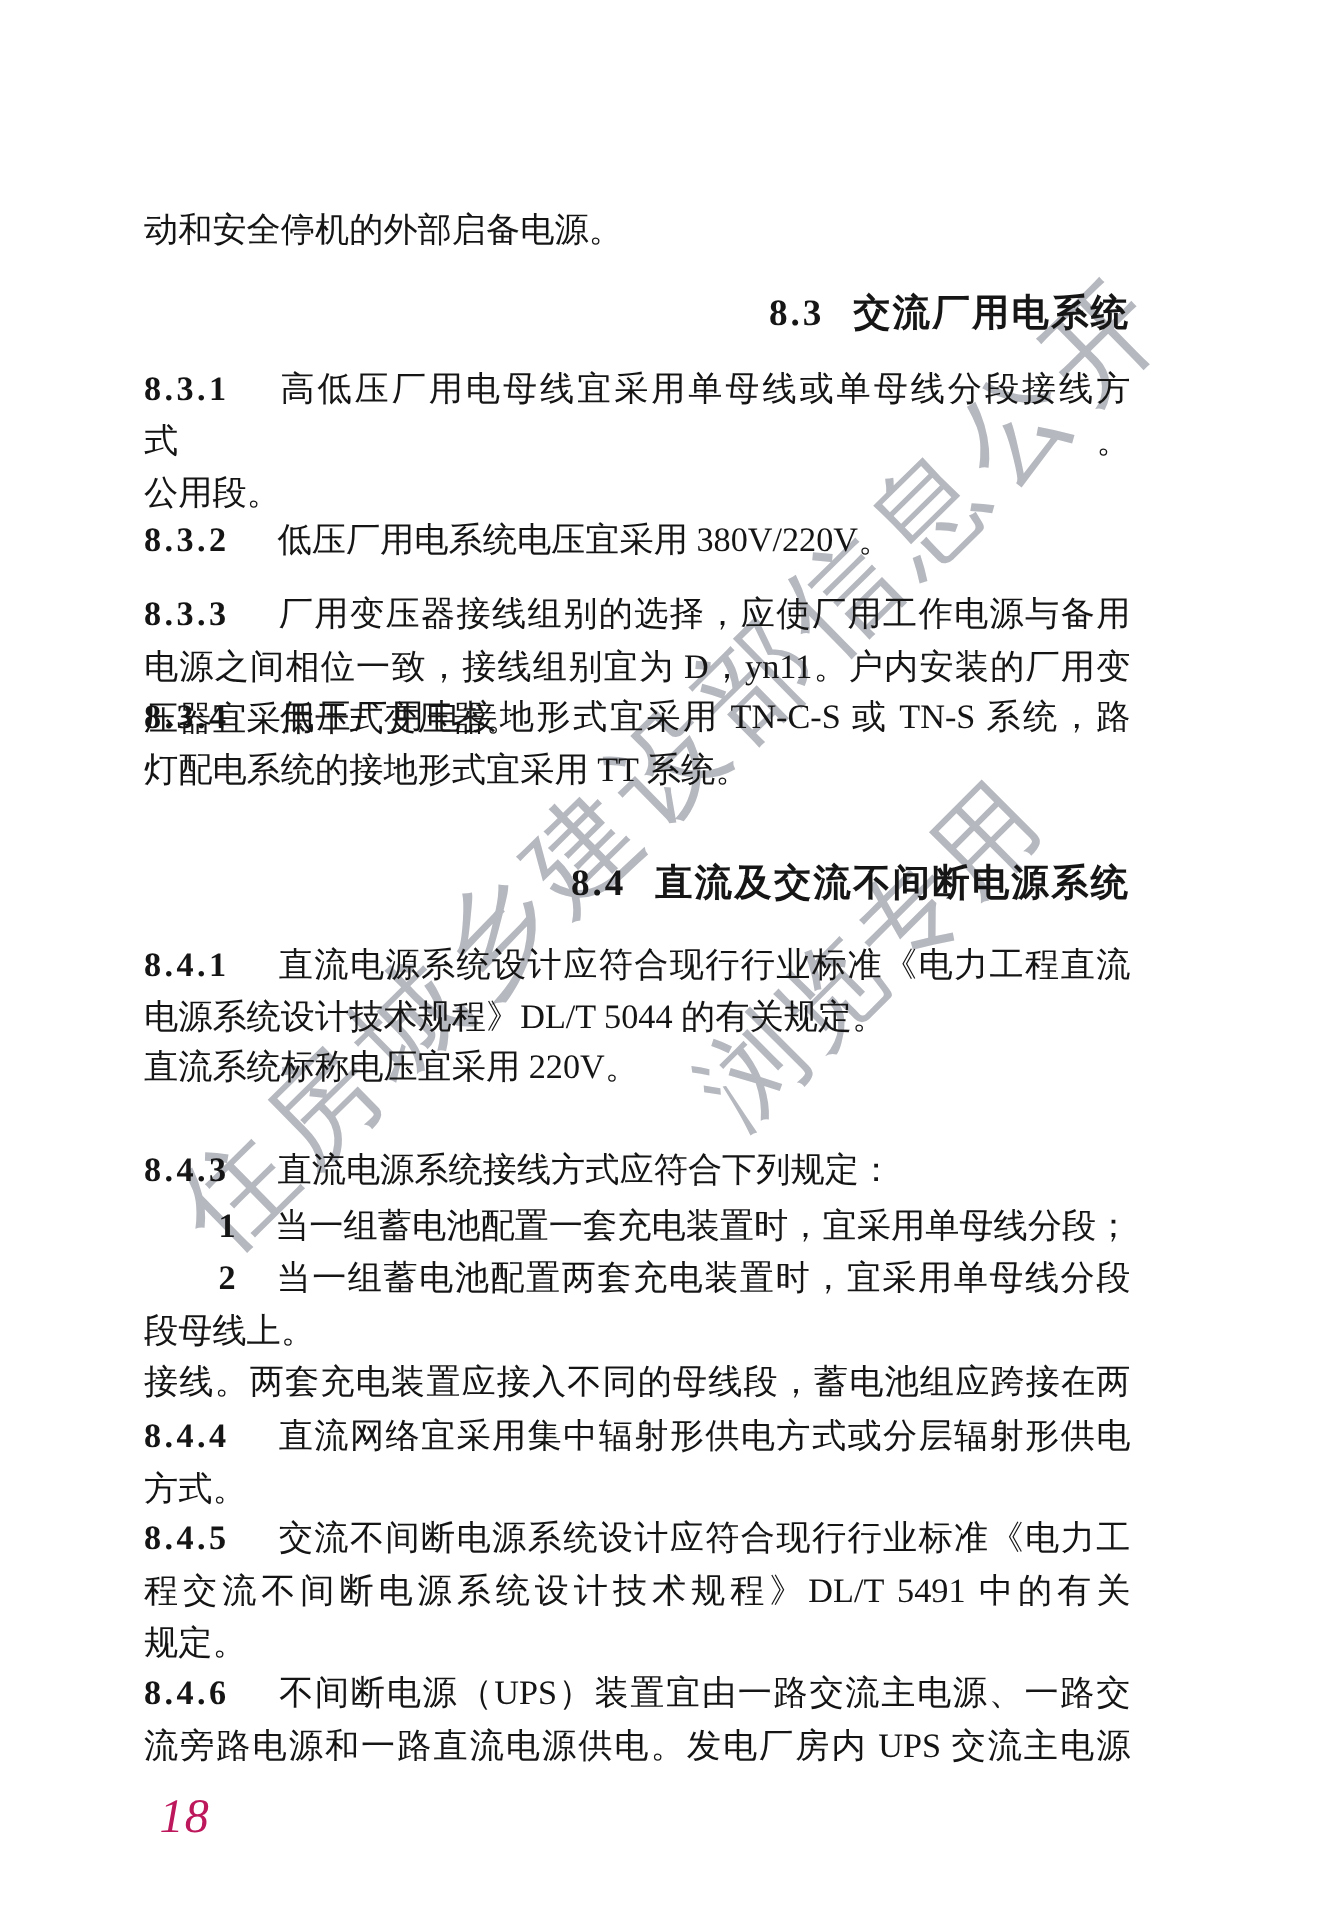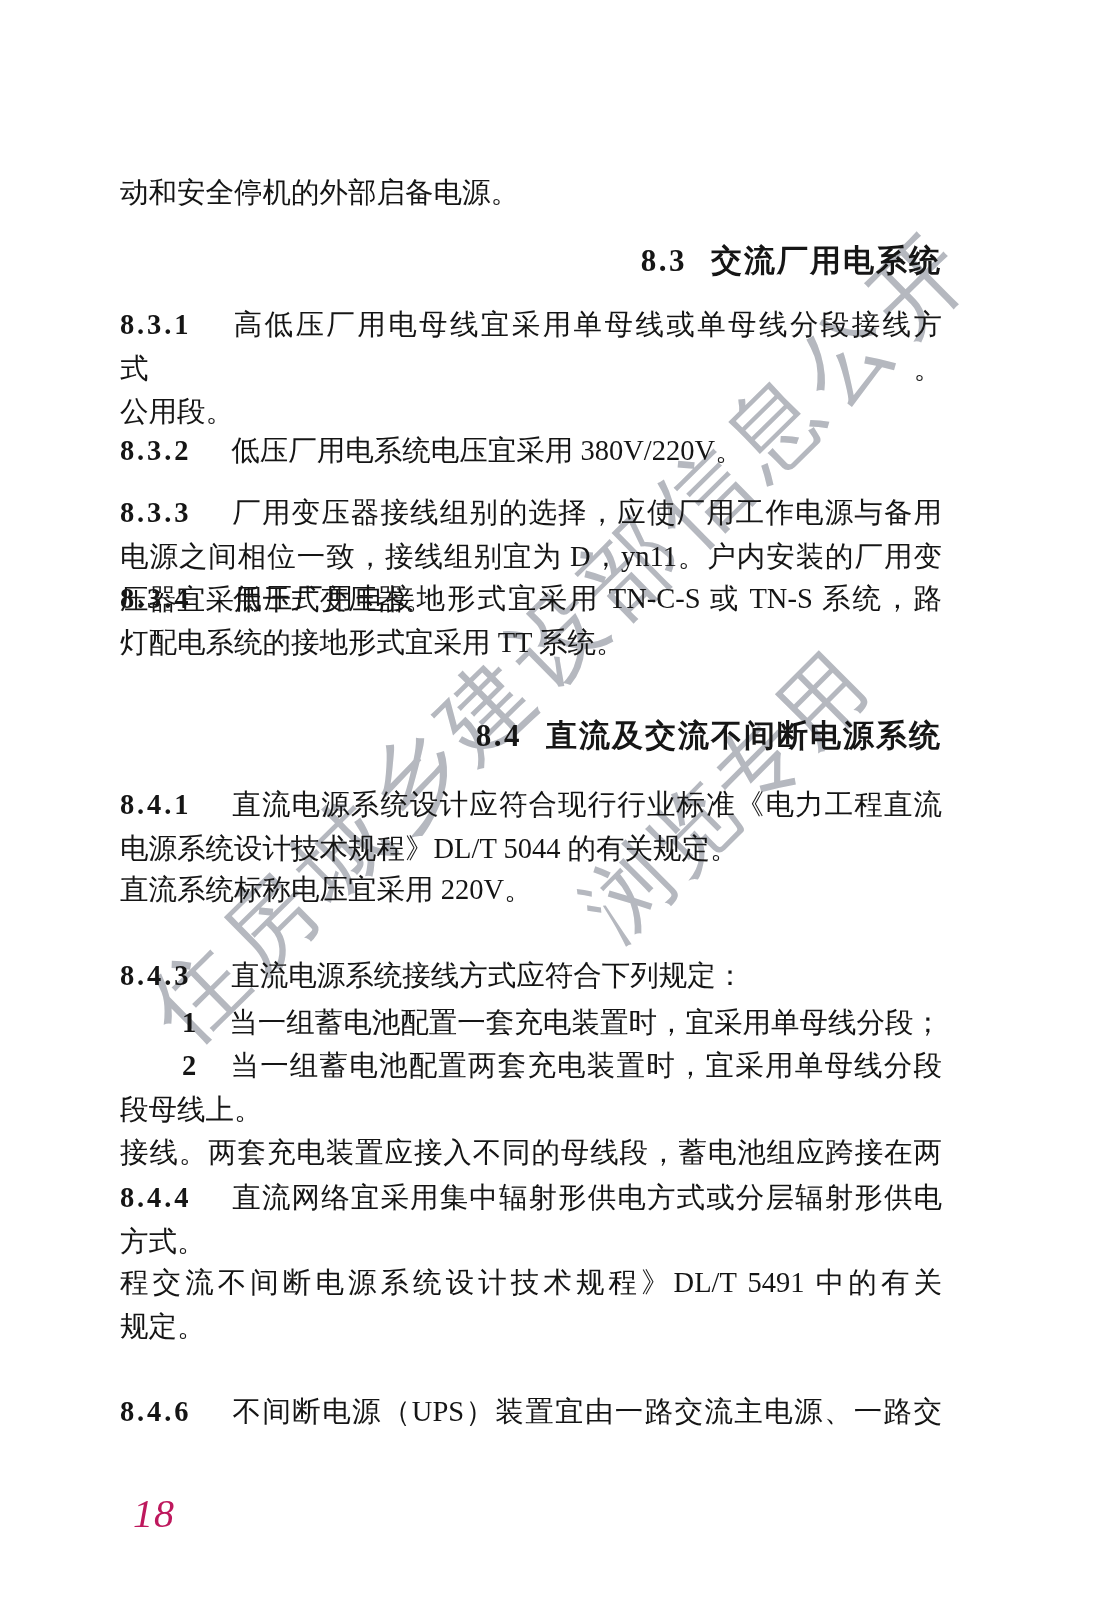--- a/index.html
+++ b/index.html
@@ -99,21 +99,23 @@
   <div class="line">段母线上。</div>
   <div class="line fill">接线。两套充电装置应接入不同的母线段，蓄电池组应跨接在两</div>
 </div>
 
 <div class="blk" style="top:1176px">
   <div class="line fill"><span class="clabel">8.4.4</span><span>直流网络宜采用集中辐射形供电方式或分层辐射形供电</span></div>
   <div class="line">方式。</div>
 </div>
 
 <div class="blk" style="top:1261px">
+  <div class="line fill"><span class="clabel">8.4.5</span><span>交流不间断电源系统设计应符合现行行业标准《电力工</span></div>
   <div class="line fill">程交流不间断电源系统设计技术规程》DL/T 5491 中的有关</div>
   <div class="line">规定。</div>
 </div>
 
 <div class="blk" style="top:1390px">
   <div class="line fill"><span class="clabel">8.4.6</span><span>不间断电源（UPS）装置宜由一路交流主电源、一路交</span></div>
+  <div class="line fill">流旁路电源和一路直流电源供电。发电厂房内 UPS 交流主电源</div>
 </div>
 
 <div class="pagenum">18</div>
 
 </body></html>

